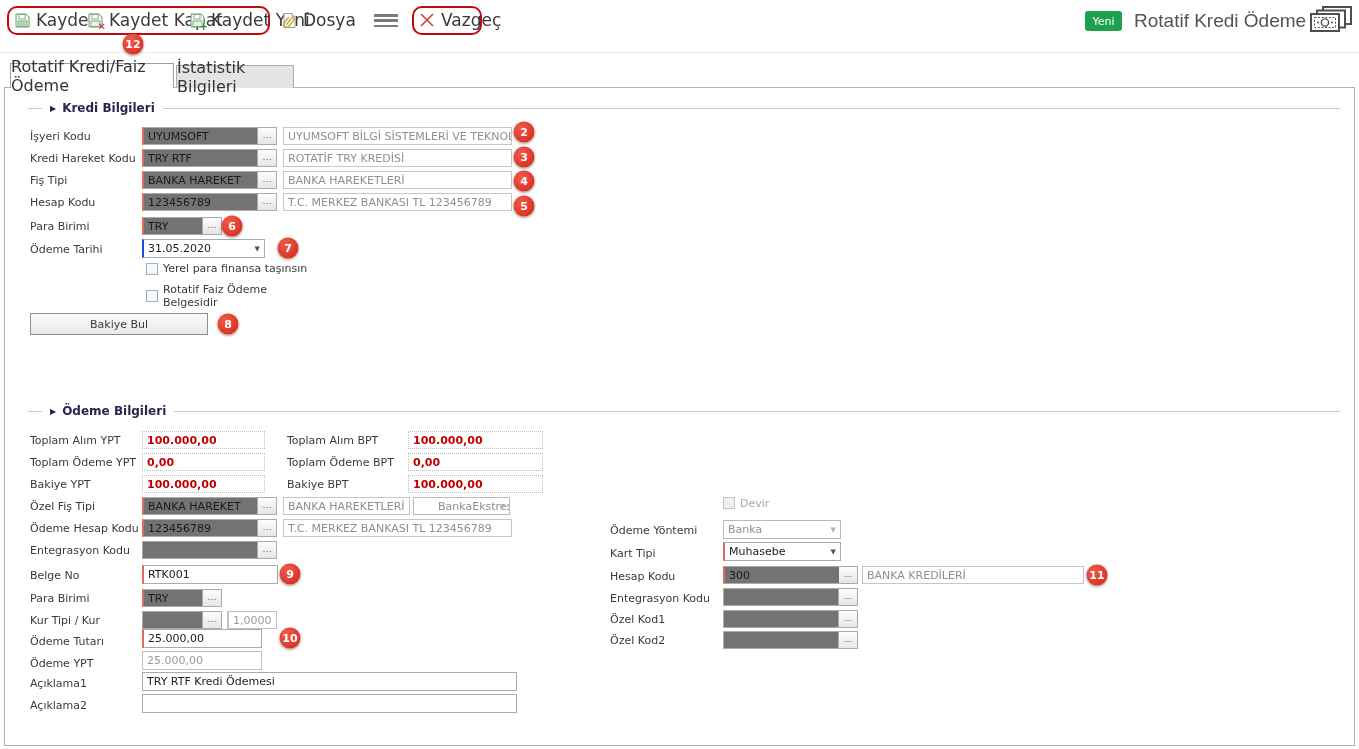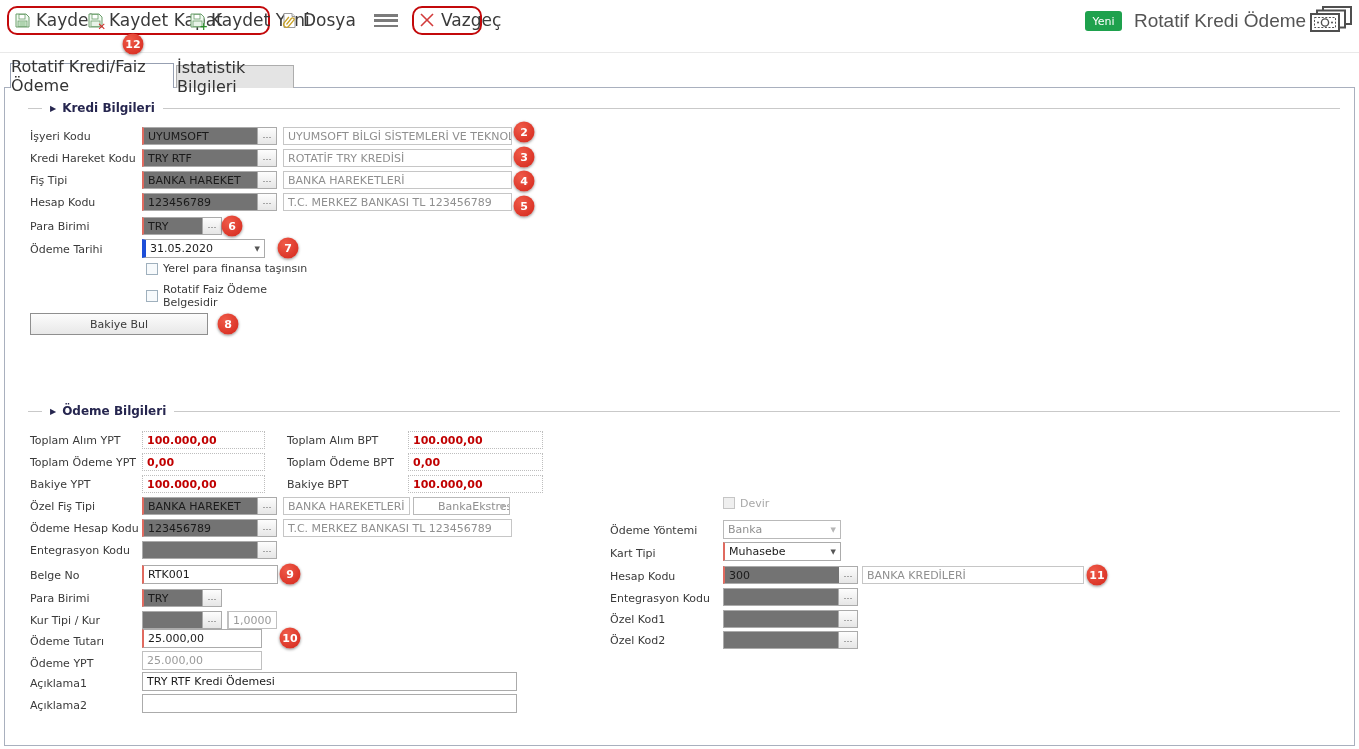--- a/index.html
+++ b/index.html
@@ -184,21 +184,21 @@
   <span class="lbl" style="left:30px;top:196px;">Hesap Kodu</span>
   <div class="fld yellow req" style="left:142px;top:193px;width:116px;">123456789</div>
   <div class="dots" style="left:258px;top:193px;">…</div>
   <div class="fld desc" style="left:283px;top:193px;width:229px;">T.C. MERKEZ BANKASI TL 123456789</div>
 
   <span class="lbl" style="left:30px;top:220px;">Para Birimi</span>
   <div class="fld yellow req" style="left:142px;top:217px;width:61px;">TRY</div>
   <div class="dots" style="left:203px;top:217px;">…</div>
 
   <span class="lbl" style="left:30px;top:243px;">Ödeme Tarihi</span>
-  <div class="dd req" style="left:142px;top:239px;width:123px;border-left:4px solid #1d4ed8;">
+  <div class="dd req" style="left:142px;top:239px;width:123px;border-left:2px solid #1d4ed8;">
     <span>31.05.2020</span><span class="caret">▼</span>
   </div>
 
   <span class="cb" style="left:146px;top:263px;"></span>
   <span class="lbl" style="left:163px;top:262px;">Yerel para finansa taşınsın</span>
 
   <span class="cb" style="left:146px;top:290px;"></span>
   <span class="lbl" style="left:163px;top:283px;">Rotatif Faiz Ödeme</span>
   <span class="lbl" style="left:163px;top:296px;">Belgesidir</span>
 

